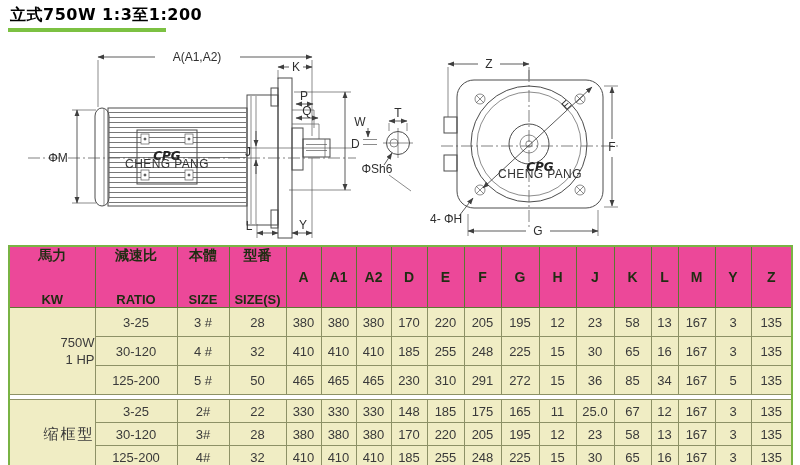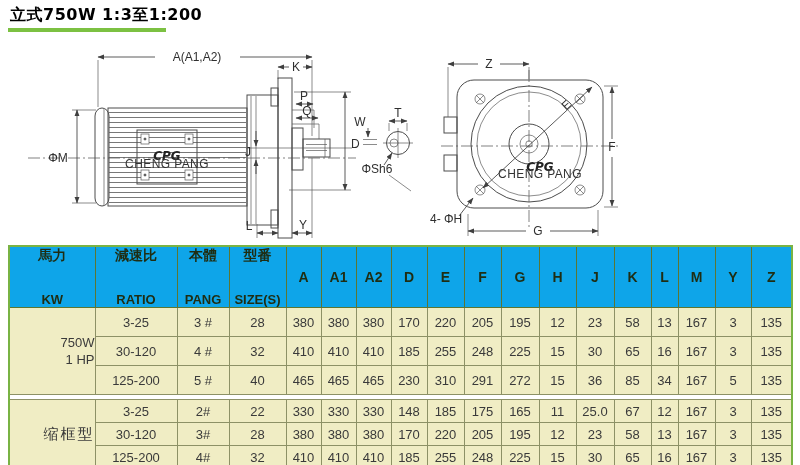--- a/index.html
+++ b/index.html
@@ -22,21 +22,21 @@
   svg .dim  { stroke:#3f3f3f; stroke-width:.85; fill:none; }
   svg .cl   { stroke:#4c4c4c; stroke-width:.7; fill:none; stroke-dasharray:12 3 2 3; }
   svg text  { font-family:"Liberation Sans", sans-serif; font-size:12px; fill:#2f2f2f; }
   svg text.logo  { font-family:"DejaVu Sans", sans-serif; font-style:italic; font-weight:bold; fill:#222; }
   svg text.logosub { font-family:"Liberation Sans", sans-serif; fill:#333; letter-spacing:.4px; }
 
   .table-wrap { position:absolute; left:8px; top:245px; width:785px; }
   table { border-collapse:collapse; table-layout:fixed; width:100%; border:2px solid #79b344; }
   th, td { border:1px solid #8d9166; text-align:center; vertical-align:middle; padding:0; }
   thead th {
-    background:#0ea5e9; border-color:#5d7631; color:#1f2d12;
+    background:#ec4899; border-color:#5d7631; color:#1f2d12;
     font-size:14px; font-weight:bold; height:54px; line-height:1.2;
   }
   thead th .sub { font-size:13px;margin-top:28px; }
   tbody td { background:#f0edc4; color:#3a3a3a; font-size:13px; }
   tr.g0 td { height:29px; }
   tr.g1 td { height:23px; }
   td.glabel { line-height:1.35; font-size:13px;text-align:right; }
   td.glabel.big { font-size:15px; letter-spacing:2px;padding-left:24px; }
   tr.gap td { background:#ffffff; height:5px; border-left:none; border-right:none;
               border-top:1px solid #8d9166; border-bottom:1px solid #8d9166; }
@@ -232,21 +232,21 @@
           <th>
             <div>馬力</div>
             <div class="sub">KW</div>
           </th>
           <th>
             <div>減速比</div>
             <div class="sub">RATIO</div>
           </th>
           <th>
             <div>本體</div>
-            <div class="sub">PANG</div>
+            <div class="sub">SIZE</div>
           </th>
           <th>
             <div>型番</div>
             <div class="sub">SIZE(S)</div>
           </th>
           <th>A</th>
           <th>A1</th>
           <th>A2</th>
           <th>D</th>
           <th>E</th>
@@ -300,21 +300,21 @@
           <td>30</td>
           <td>65</td>
           <td>16</td>
           <td>167</td>
           <td>3</td>
           <td>135</td>
         </tr>
         <tr class="g0">
           <td>125-200</td>
           <td>5 #</td>
-          <td>40</td>
+          <td>50</td>
           <td>465</td>
           <td>465</td>
           <td>465</td>
           <td>230</td>
           <td>310</td>
           <td>291</td>
           <td>272</td>
           <td>15</td>
           <td>36</td>
           <td>85</td>

